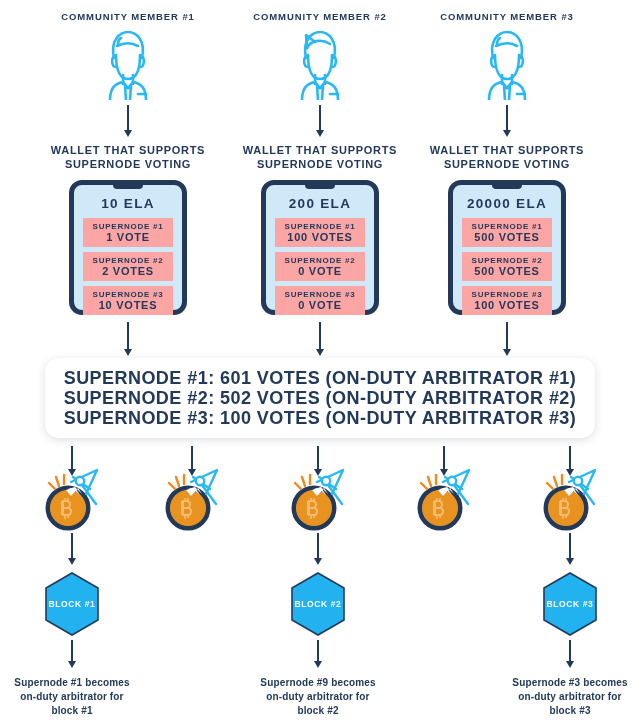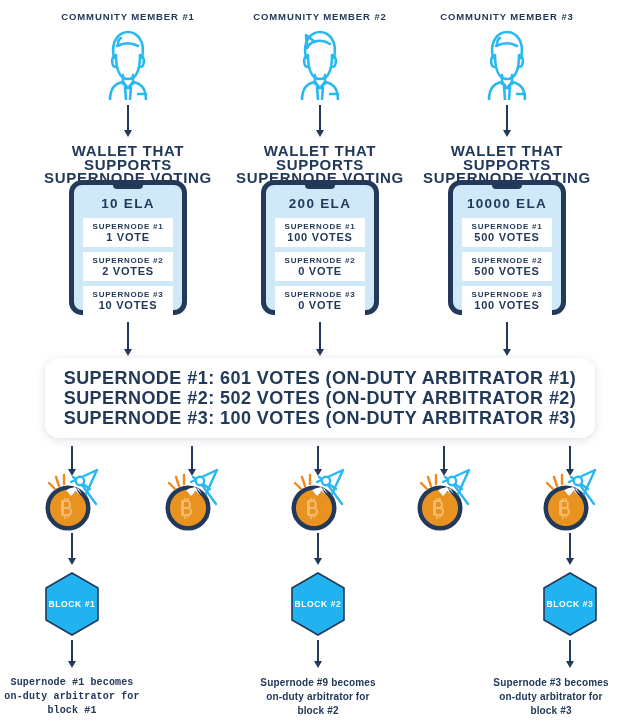--- a/index.html
+++ b/index.html
@@ -13,21 +13,21 @@
 
   .abs { position: absolute; }
 
   
   .cap-head {
     font-size: 9.5px; font-weight: bold; color: #22395a;
     letter-spacing: 0.9px; text-align: center; line-height: 13px;
     text-transform: uppercase; white-space: nowrap;
   }
   .cap-wallet {
-    font-size: 15px; font-weight: bold; color: #22395a;
+    font-size: 11px; font-weight: bold; color: #22395a;
     letter-spacing: 0.7px; text-align: center; line-height: 13.5px;
     text-transform: uppercase;
   }
   .cap-foot {
     font-size: 10px; font-weight: bold; color: #22395a;
     letter-spacing: 0.15px; text-align: center; line-height: 14px;
   }
 
   
   .arrow { position: absolute; }
@@ -58,21 +58,21 @@
     position: absolute; top: -1px; left: 50%; transform: translateX(-50%);
     width: 30px; height: 5px; background: #22395a;
     border-bottom-left-radius: 4px; border-bottom-right-radius: 4px;
   }
   .wallet-title {
     text-align: center; font-size: 13.5px; font-weight: bold;
     color: #22395a; letter-spacing: 1.3px; margin: 5px 0 7px 0;
     white-space: nowrap;
   }
   .vote-row {
-    background: #ffffff; margin-bottom: 5px; padding: 3px 2px 4px 2px;
+    background: #fca5a5; margin-bottom: 5px; padding: 3px 2px 4px 2px;
     text-align: center;
   }
   .vote-row:last-child { margin-bottom: 0; }
   .vote-row .n {
     display: block; font-size: 8px; font-weight: bold; color: #22395a;
     letter-spacing: 0.75px; line-height: 11px; text-transform: uppercase;
   }
   .vote-row .v {
     display: block; font-size: 11px; font-weight: bold; color: #22395a;
     letter-spacing: 0.75px; line-height: 11px; text-transform: uppercase;
@@ -233,21 +233,21 @@
       <span class="v">0 VOTE</span>
     </div>
     <div class="vote-row">
       <span class="n">SUPERNODE #3</span>
       <span class="v">0 VOTE</span>
     </div>
   </div>
 
   <div class="wallet" style="left:448px; top:180px; width:118px; height:135px;">
     <div class="notch"></div>
-    <div class="wallet-title">10000 ELA</div>
+    <div class="wallet-title">20000 ELA</div>
     <div class="vote-row">
       <span class="n">SUPERNODE #1</span>
       <span class="v">500 VOTES</span>
     </div>
     <div class="vote-row">
       <span class="n">SUPERNODE #2</span>
       <span class="v">500 VOTES</span>
     </div>
     <div class="vote-row">
       <span class="n">SUPERNODE #3</span>
@@ -453,29 +453,29 @@
   </div>
   <div class="arrow" style="left:310px; top:640px; width:16px; height:28px;">
     <div class="shaft" style="height:21px;"></div>
       <div class="head"></div>
   </div>
   <div class="arrow" style="left:562px; top:640px; width:16px; height:28px;">
     <div class="shaft" style="height:21px;"></div>
       <div class="head"></div>
   </div>
 
-  <div class="abs cap-foot" style="left:2px; top:676px; width:140px;font-family:Liberation Mono, monospace;">
+  <div class="abs cap-foot" style="left:2px; top:676px; width:140px;">
     <div>Supernode #1 becomes</div>
     <div>on-duty arbitrator for</div>
     <div>block #1</div>
   </div>
   <div class="abs cap-foot" style="left:248px; top:676px; width:140px;">
     <div>Supernode #9 becomes</div>
     <div>on-duty arbitrator for</div>
     <div>block #2</div>
   </div>
-  <div class="abs cap-foot" style="left:481px; top:676px; width:140px;">
+  <div class="abs cap-foot" style="left:500px; top:676px; width:140px;">
     <div>Supernode #3 becomes</div>
     <div>on-duty arbitrator for</div>
     <div>block #3</div>
   </div>
 
 </div>
 
 </body></html>

